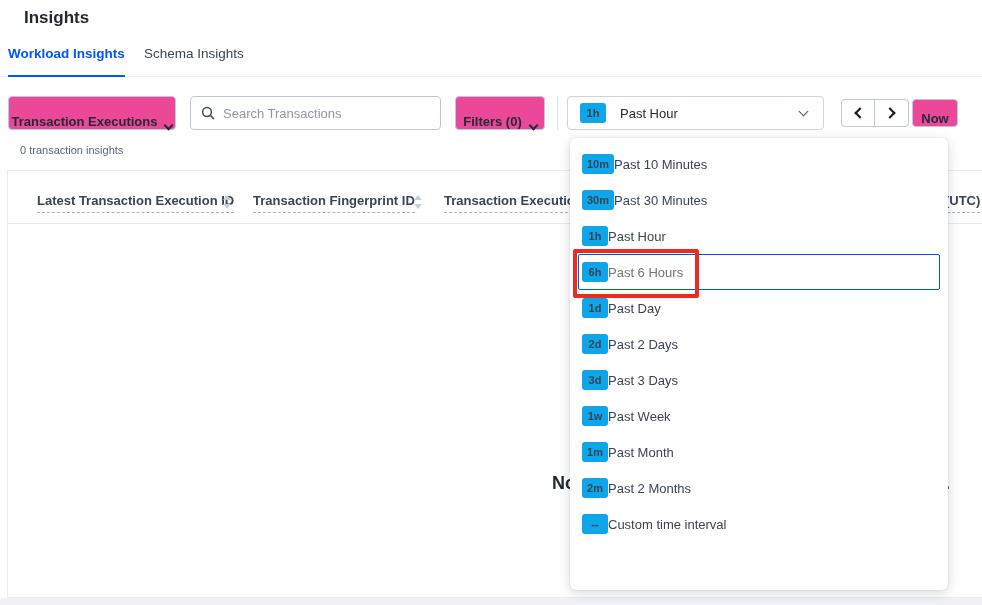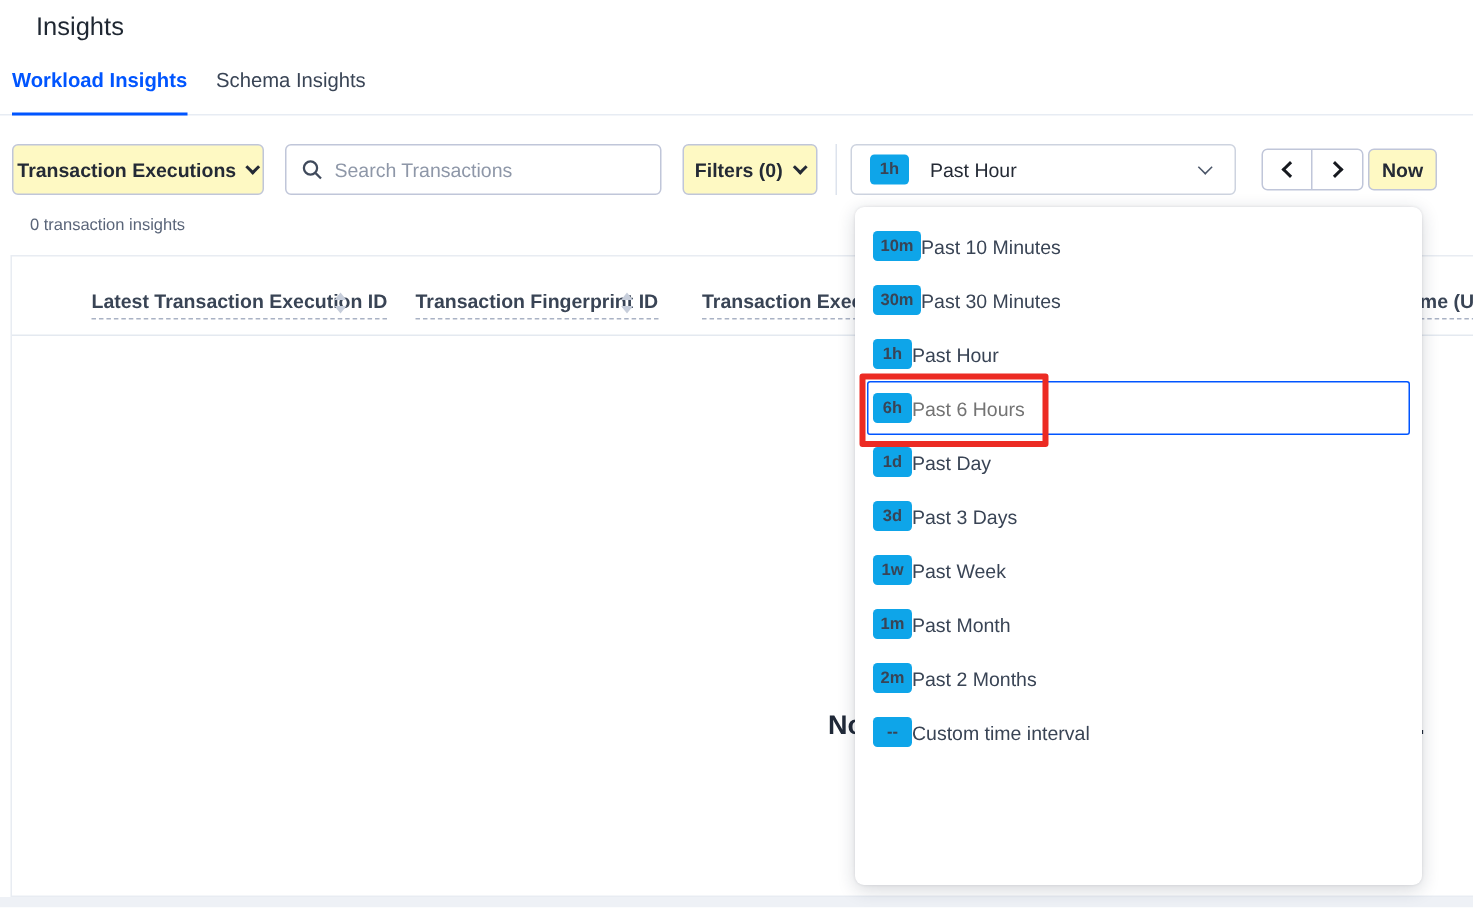--- a/index.html
+++ b/index.html
@@ -7,39 +7,39 @@
   body {
     font-family:"Liberation Sans", sans-serif;
     background:#ffffff;
     position:relative;
     overflow:hidden;
     color:#242a35;
   }
   
   .page-title {
     position:absolute; left:24px; top:8px;
-    font-size:17px; font-weight:normal; color:#1f2732;
+    font-size:17px; font-weight:bold; color:#1f2732;
   }
   .tabbar {
     position:absolute; left:0; top:40px; width:982px; height:37px;
     border-bottom:1px solid #e7ecf3;
   }
   .tab {
     position:absolute; top:6px; height:31px;
     font-size:13.5px; color:#394455; cursor:pointer;
   }
   .tab.active {
     color:#0055ff; font-weight:bold;
     border-bottom:2px solid #0055ff;
   }
   
   .btn {
     position:absolute; top:96px; height:34px;
-    border:1px solid #c0c6d9; border-radius:4px; background:#fef9c3;
-    display:flex; align-items:center; justify-content:center;
+    border:1px solid #c0c6d9; border-radius:4px; background:#ec4899;
+    display:flex; align-items:flex-end; justify-content:center;
     font-size:13px; font-weight:bold; color:#242a35; cursor:pointer;
   }
   .chev {
     display:inline-block; width:7px; height:7px;
     border-right:2px solid #242a35; border-bottom:2px solid #242a35;
     transform:rotate(45deg); margin-left:8px; margin-top:-4px;
   }
   .chev.thin { border-width:1.5px; border-color:#4a5568; }
   .searchbox {
     position:absolute; left:190px; top:96px; width:251px; height:34px;
@@ -97,21 +97,21 @@
   .table-card {
     position:absolute; left:7px; top:170px; width:1350px; height:428px;
     background:#fff; border:1px solid #e8ecf2; z-index:1;
   }
   .thead-divider {
     position:absolute; left:0; top:52px; width:100%;
     border-bottom:1px solid #e4e9f0;
   }
   .th {
     position:absolute; top:22px; white-space:nowrap;
-    font-size:13px; font-weight:bold; color:#394455; cursor:pointer;margin-left:24px;
+    font-size:13px; font-weight:bold; color:#394455; cursor:pointer;
   }
   .th .th-label {
     border-bottom:1px dashed #a9b2c4; padding-bottom:4px;
   }
   .sort-icon {
     position:absolute; top:24px; width:8px; height:14px; cursor:pointer;
   }
   .sort-icon .up, .sort-icon .down {
     position:absolute; left:0; width:0; height:0;
     border-left:4px solid transparent; border-right:4px solid transparent;
@@ -243,20 +243,24 @@
   </div>
   <div class="time-item selected">
     <span class="interval-badge">6h</span>
     <span class="ti-label">Past 6 Hours</span>
   </div>
   <div class="time-item">
     <span class="interval-badge">1d</span>
     <span class="ti-label">Past Day</span>
   </div>
   <div class="time-item">
+    <span class="interval-badge">2d</span>
+    <span class="ti-label">Past 2 Days</span>
+  </div>
+  <div class="time-item">
     <span class="interval-badge">3d</span>
     <span class="ti-label">Past 3 Days</span>
   </div>
   <div class="time-item">
     <span class="interval-badge">1w</span>
     <span class="ti-label">Past Week</span>
   </div>
   <div class="time-item">
     <span class="interval-badge">1m</span>
     <span class="ti-label">Past Month</span>

